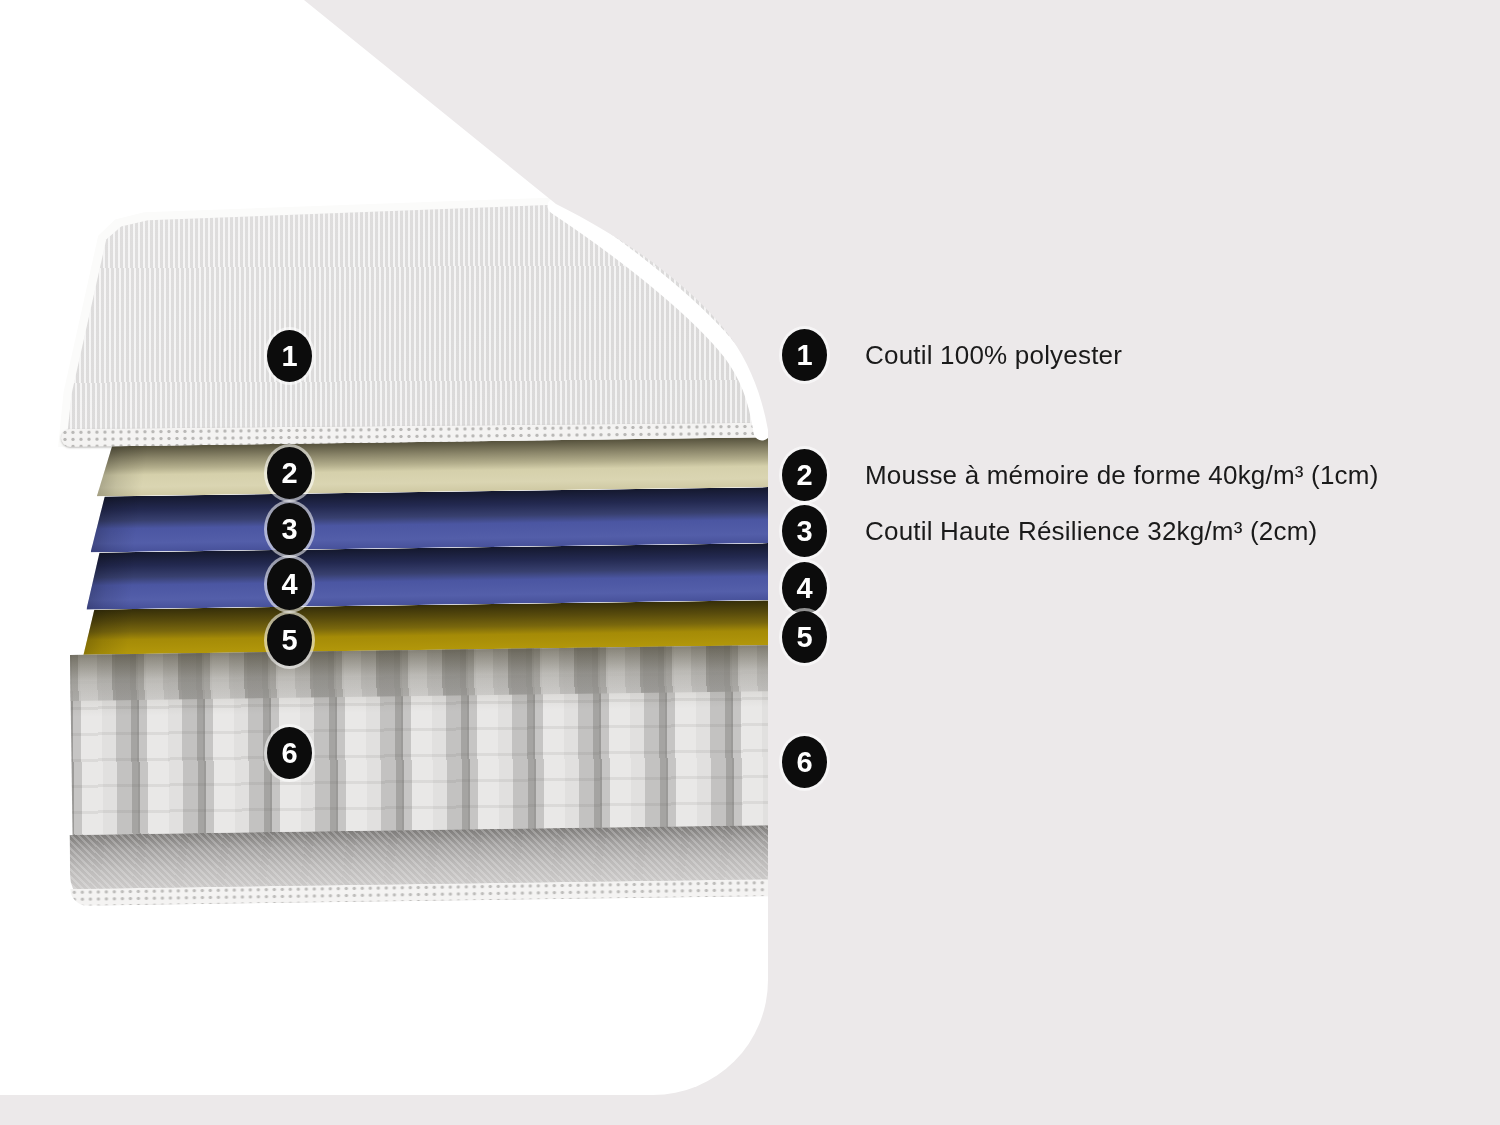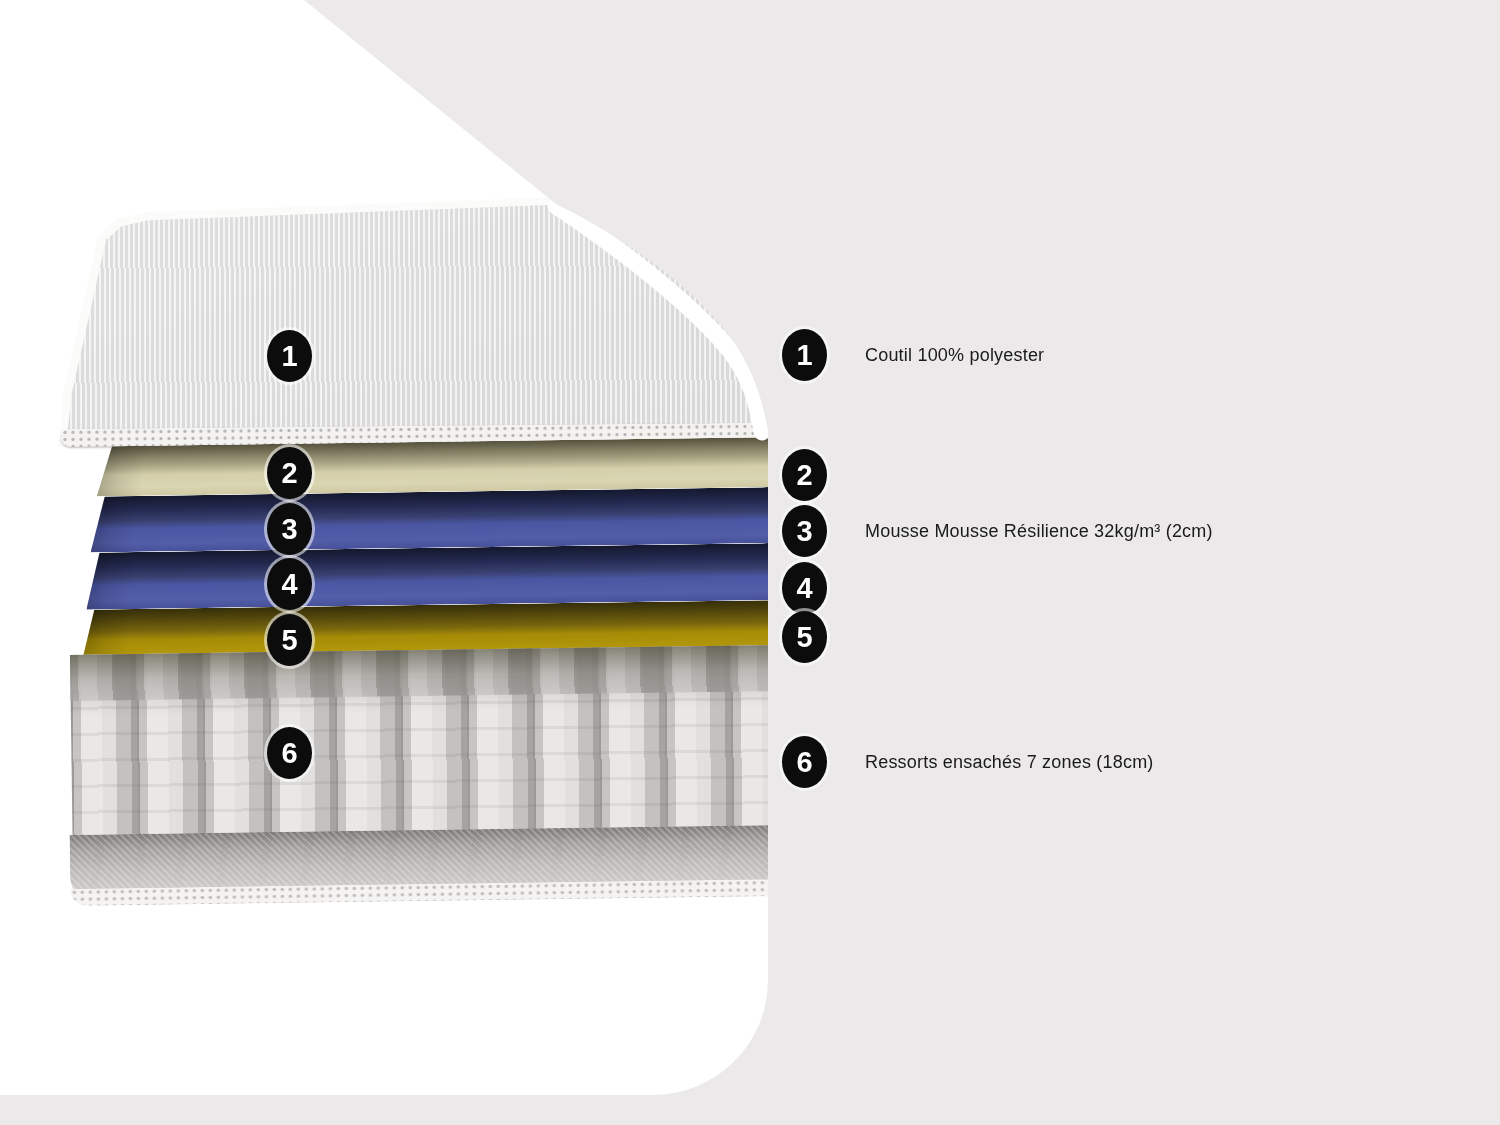--- a/index.html
+++ b/index.html
@@ -89,21 +89,21 @@
     display:flex;align-items:center;justify-content:center;
     font-size:29px;font-weight:bold;flex:0 0 auto;
     box-shadow:0 0 0 3px rgba(255,255,255,.55);
   }
   .badge-left{position:absolute;left:267px;}
   .bl-1{top:330px}.bl-2{top:447px}.bl-3{top:503px}.bl-4{top:558px}.bl-5{top:614px}.bl-6{top:727px}
   
   .legend-row{position:absolute;left:782px;display:flex;align-items:center;gap:38px;}
   .lr-1{top:329px}.lr-2{top:449px}.lr-3{top:505px}.lr-4{top:562px}.lr-5{top:611px}.lr-6{top:736px}
   .legend-text{
-    font-size:18px;line-height:34px;color:#1A1A1A;letter-spacing:.2px;
+    font-size:26px;line-height:34px;color:#1A1A1A;letter-spacing:.2px;
     max-width:565px;font-weight:500;
   }
 </style>
 </head>
 <body>
 
 <div id="stage">
 
   <div id="photo">
 
@@ -150,37 +150,37 @@
   <div class="legend-row lr-1">
     <div class="badge">
         <span>1</span>
       </div>
     <div class="legend-text">Coutil 100% polyester</div>
   </div>
   <div class="legend-row lr-2">
     <div class="badge">
         <span>2</span>
       </div>
+    <div class="legend-text">Mousse à mémoire de forme 40kg/m³ (1cm)</div>
   </div>
   <div class="legend-row lr-3">
     <div class="badge">
         <span>3</span>
       </div>
-    <div class="legend-text">Mousse Mousse Résilience 32kg/m³ (2cm)</div>
+    <div class="legend-text">Coutil Haute Résilience 32kg/m³ (2cm)</div>
   </div>
   <div class="legend-row lr-4">
     <div class="badge">
         <span>4</span>
       </div>
   </div>
   <div class="legend-row lr-5">
     <div class="badge">
         <span>5</span>
       </div>
   </div>
   <div class="legend-row lr-6">
     <div class="badge">
         <span>6</span>
       </div>
-    <div class="legend-text">Ressorts ensachés 7 zones (18cm)</div>
   </div>
 
 </div>
 
 </body></html>

